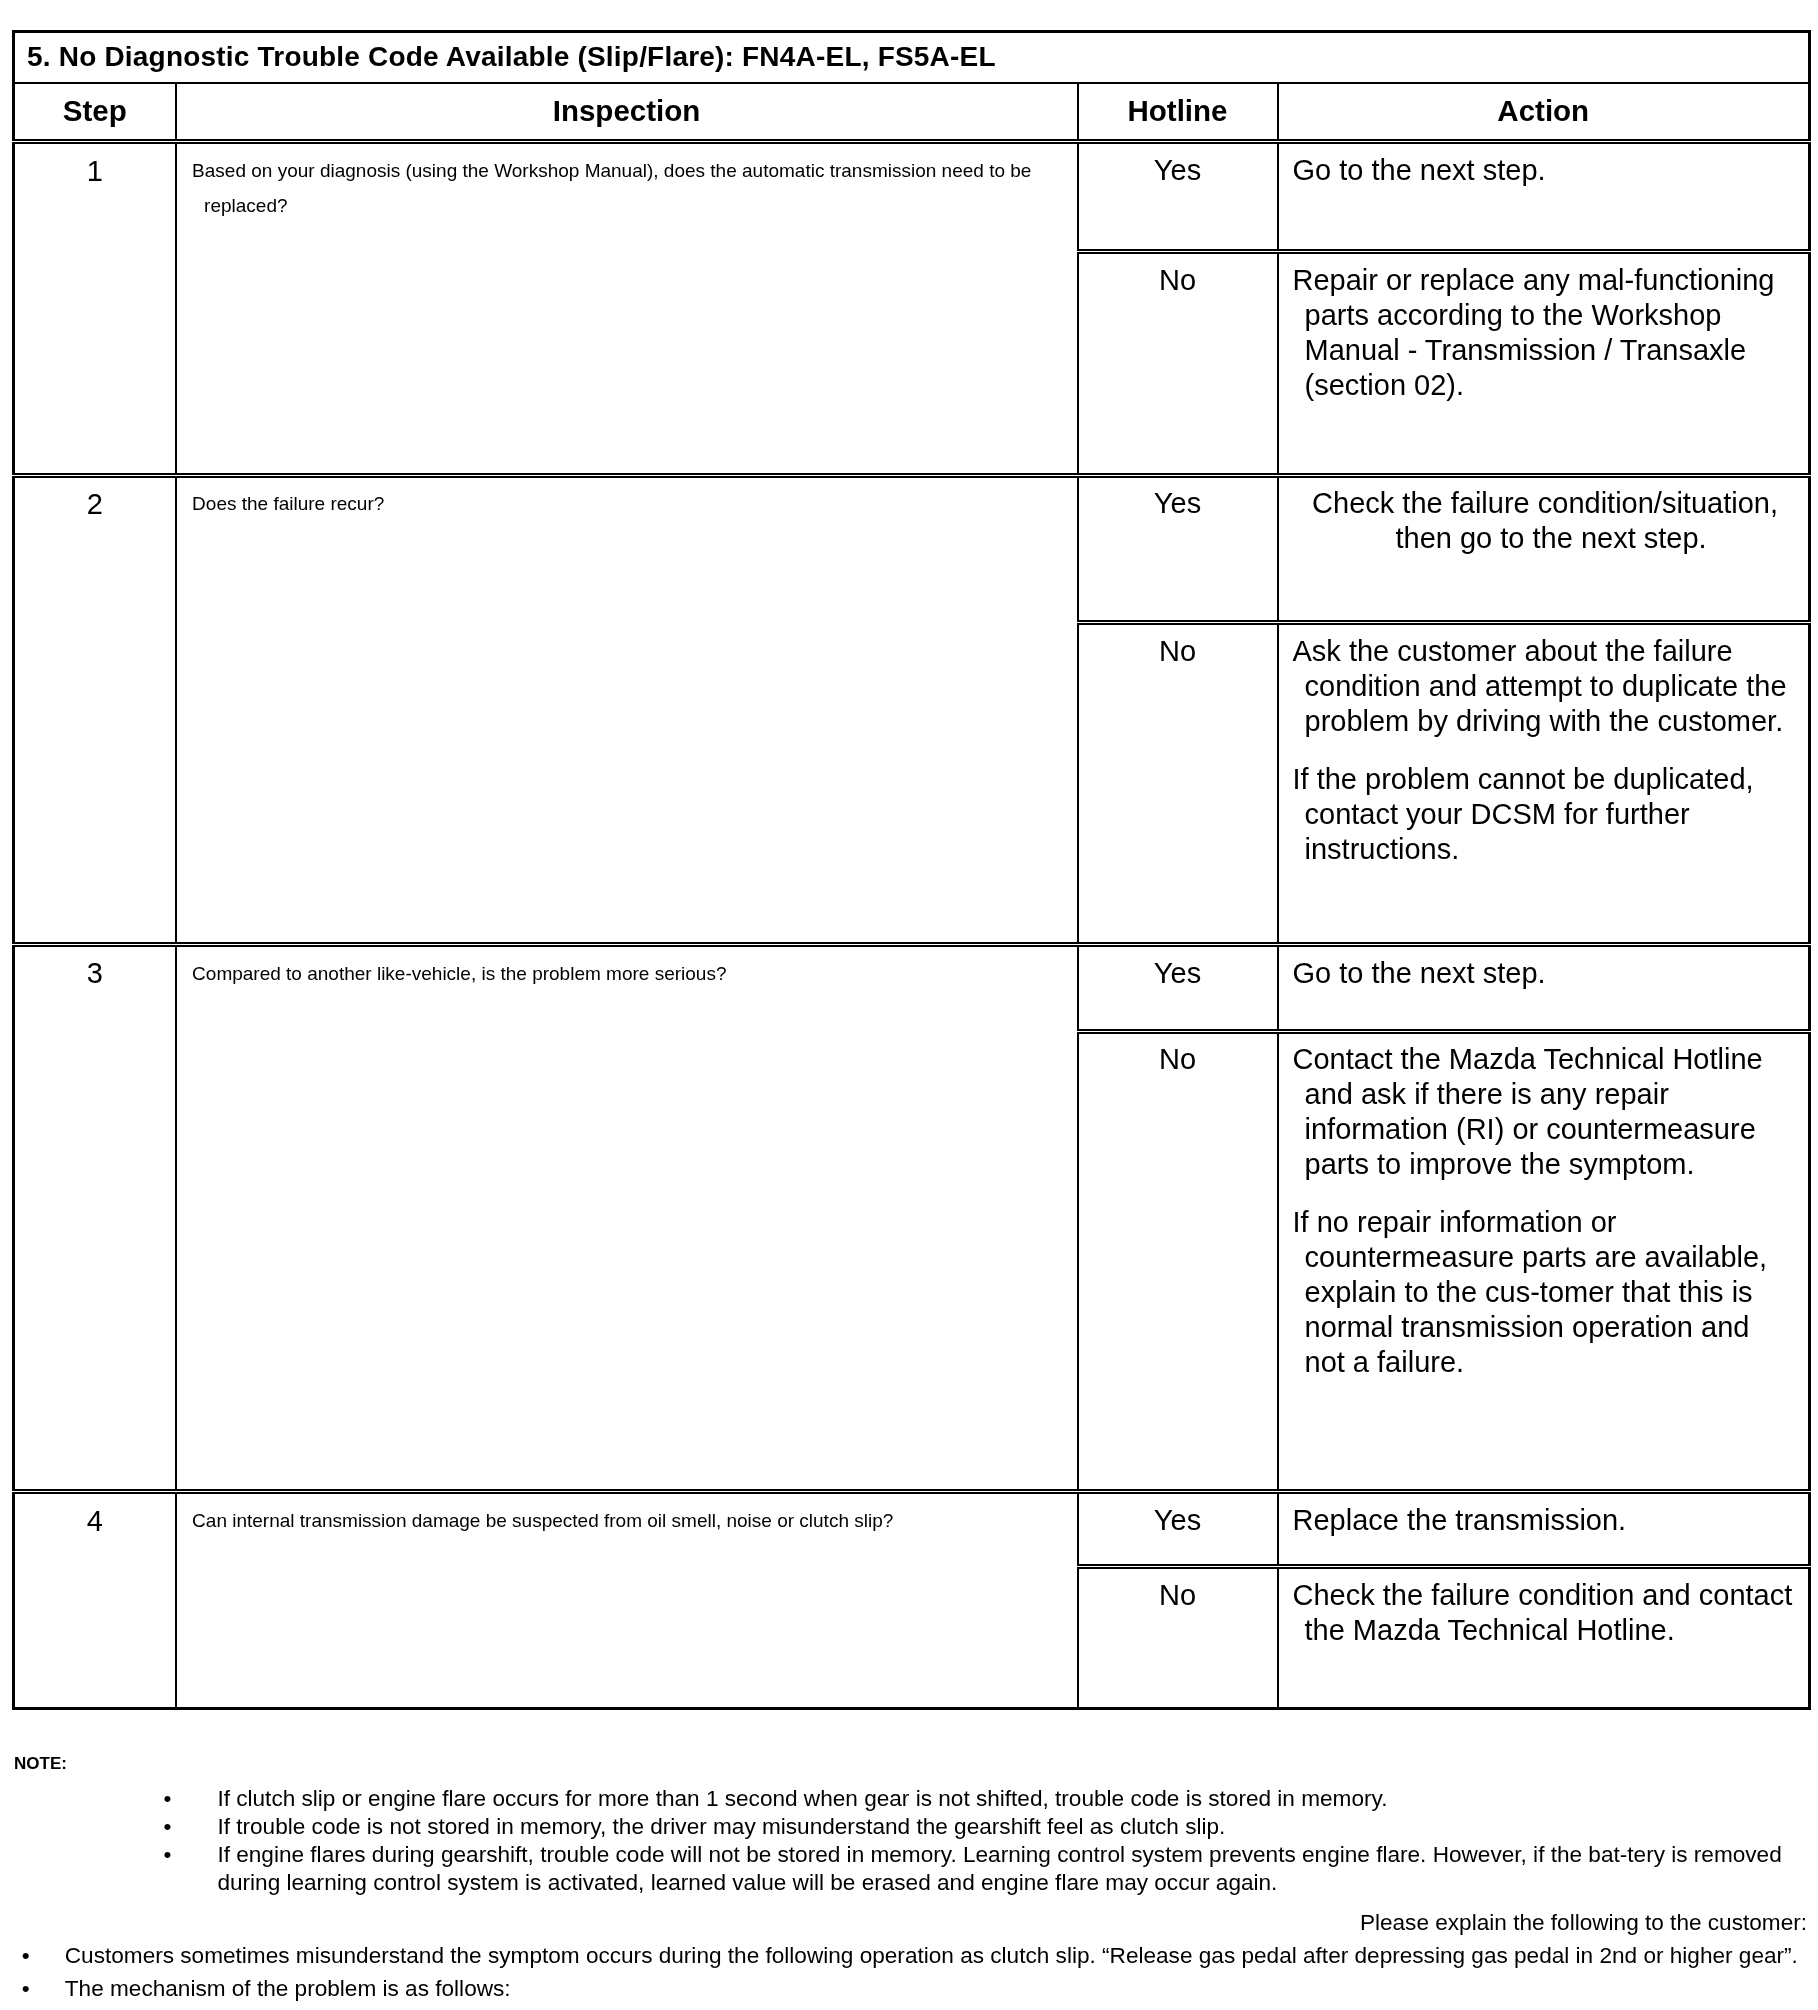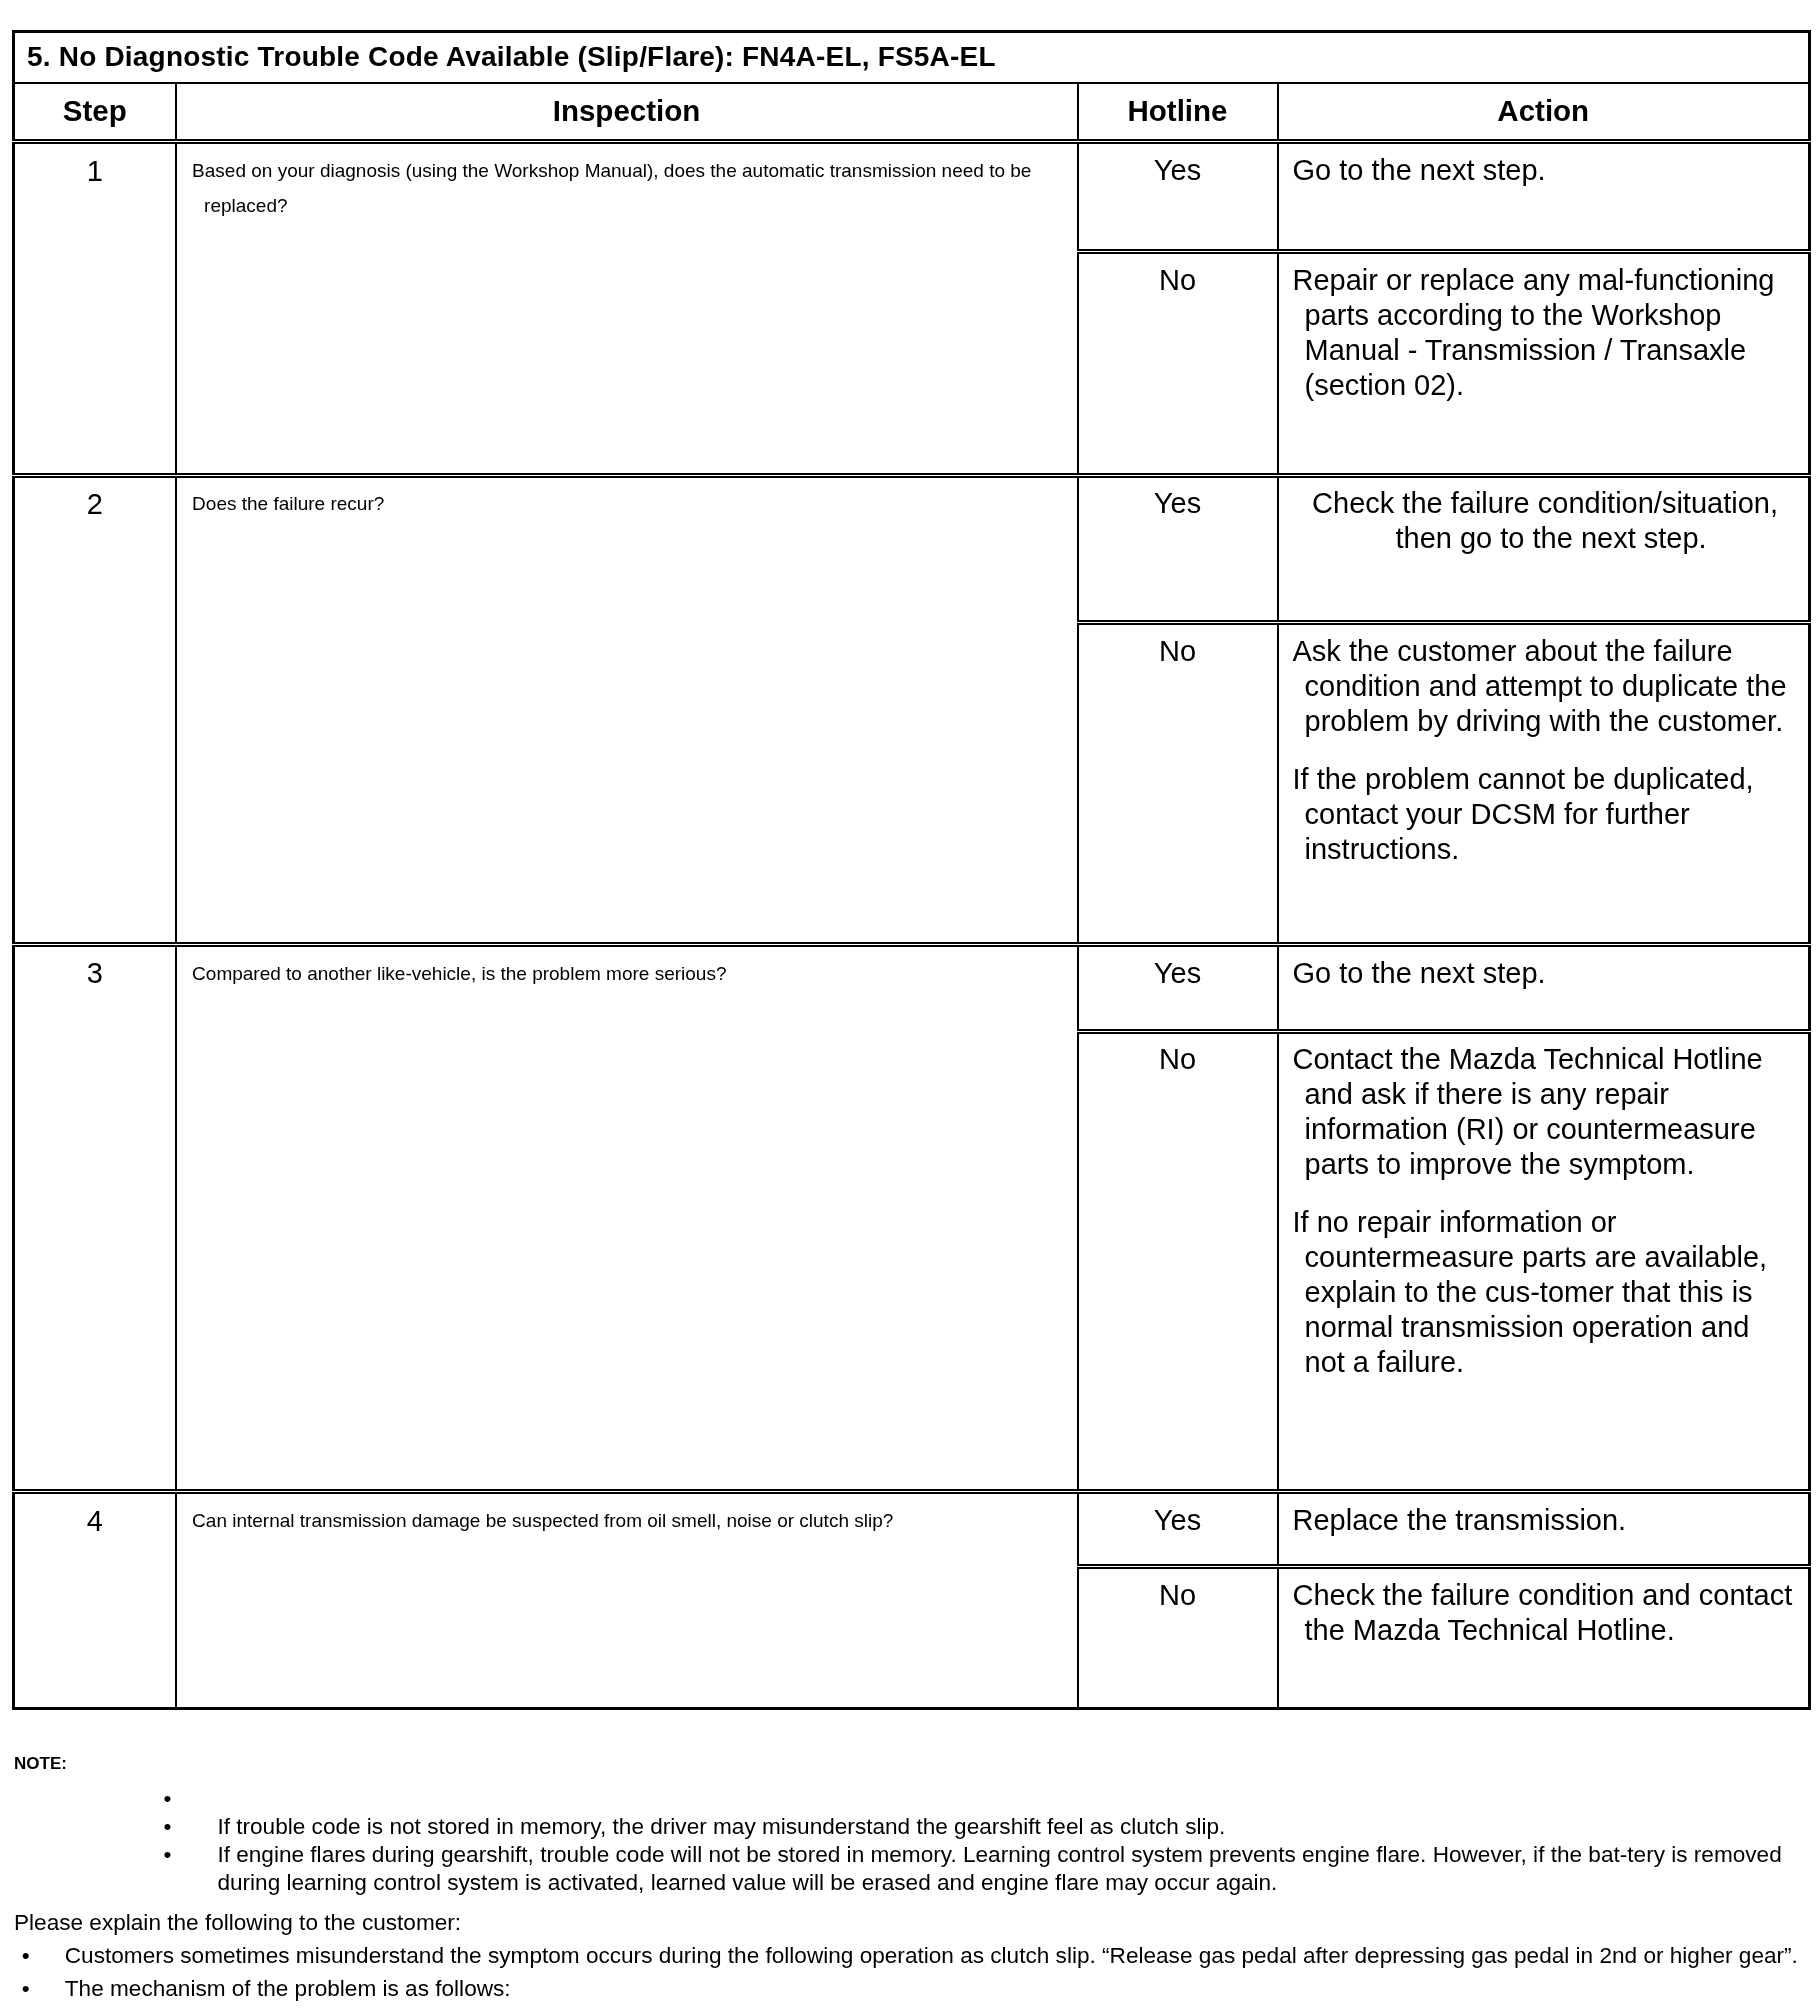--- a/index.html
+++ b/index.html
@@ -85,21 +85,21 @@
     align-items: flex-start;
   }
   .note-item .blt {
     flex: 0 0 54px;
     margin-left: 139px;
     text-align: left;
     padding-left: 10.4px;
   }
   .note-item .txt { flex: 1; }
 
-  .cust-intro { margin-top: 12px; }
+  .cust-intro { margin-top: 12px; text-align: right; }
   .cust-item {
     display: flex;
     align-items: flex-start;
     margin-top: 5.2px;
   }
   .cust-item .blt {
     flex: 0 0 43px;
     padding-left: 7.8px;
   }
   .cust-item .txt { flex: 1; }
@@ -203,20 +203,21 @@
         </td>
     </tr>
   </tbody>
 </table>
 
 <div class="notes">
   <div class="note-label">NOTE:</div>
 
   <div class="note-item">
     <span class="blt">•</span>
+    <span class="txt">If clutch slip or engine flare occurs for more than 1 second when gear is not shifted, trouble code is stored in memory.</span>
   </div>
   <div class="note-item">
     <span class="blt">•</span>
     <span class="txt">If trouble code is not stored in memory, the driver may misunderstand the gearshift feel as clutch slip.</span>
   </div>
   <div class="note-item">
     <span class="blt">•</span>
     <span class="txt">If engine flares during gearshift, trouble code will not be stored in memory. Learning control system prevents engine flare. However, if the bat-tery is removed during learning control system is activated, learned value will be erased and engine flare may occur again.</span>
   </div>
 

